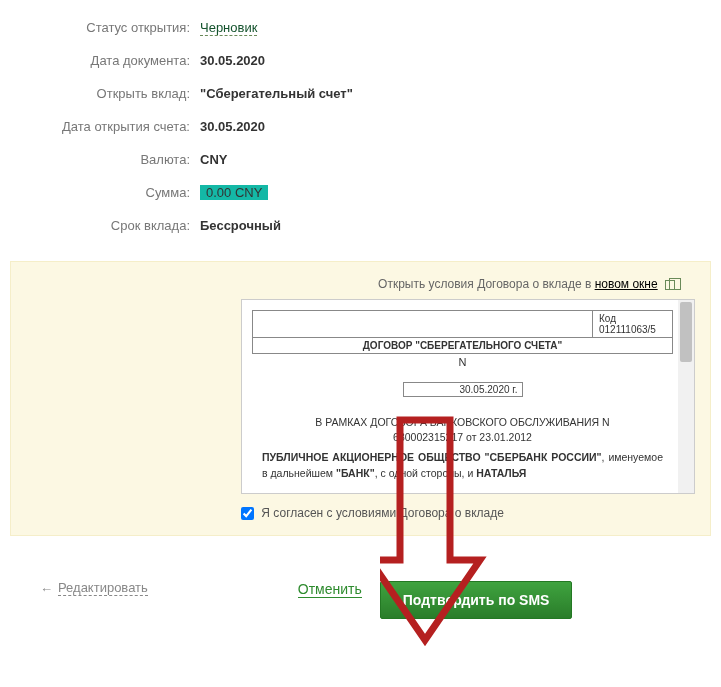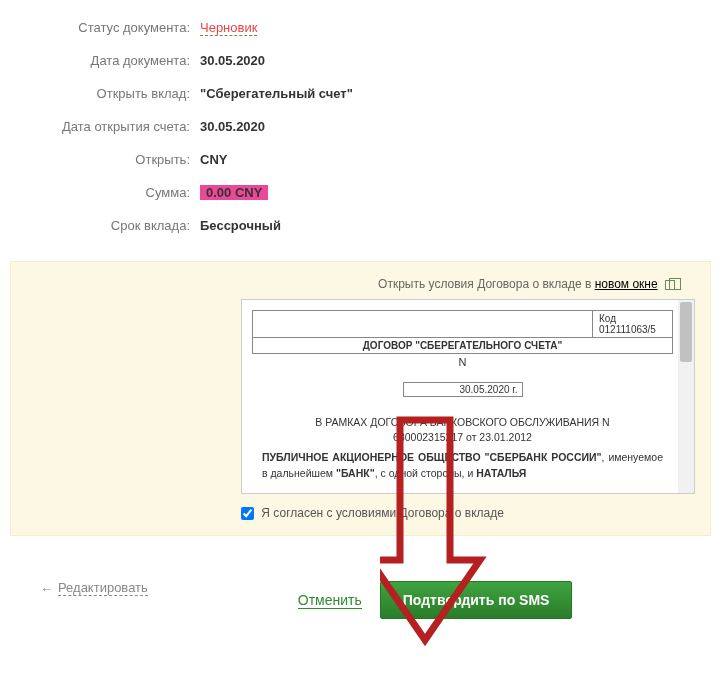--- a/index.html
+++ b/index.html
@@ -24,29 +24,29 @@
     color: #777;
     font-size: 13px;
     padding-right: 10px;
   }
   .form-value {
     font-weight: bold;
     color: #333;
     font-size: 13px;
   }
   .status-link {
-    color: #ef4444;
+    color: #14532d;
     border-bottom: 1px dashed #6a8a59;
     cursor: pointer;
     font-weight: normal;
   }
   .highlight {
-    background: #ec4899;
+    background: #14b8a6;
     padding: 0 6px;
-    font-weight: bold;
+    font-weight: normal;
   }
   .contract-panel {
     background: #fcf8e3;
     border: 1px solid #f5eec9;
     margin: 0 10px;
     padding: 15px 15px 15px 15px;
   }
   .contract-header {
     text-align: right;
     font-size: 12px;
@@ -176,21 +176,21 @@
     margin-right: 5px;
     color: #888;
   }
   .edit-text {
     border-bottom: 1px dashed #888;
     cursor: pointer;
   }
   .actions {
     margin-left: 150px;
     display: flex;
-    align-items: center;
+    align-items: flex-start;
     gap: 18px;
     margin-top: 25px;
   }
   .cancel-link {
     color: #2e8b2e;
     border-bottom: 1px solid #2e8b2e;
     cursor: pointer;
     font-size: 14px;
   }
   .confirm-btn {
@@ -208,37 +208,37 @@
     position: absolute;
     pointer-events: none;
     z-index: 10;
   }
 </style>
 </head>
 <body>
 
 <div class="form-section">
   <div class="form-row">
-    <div class="form-label">Статус документа:</div>
+    <div class="form-label">Статус открытия:</div>
     <div><span class="status-link">Черновик</span></div>
   </div>
   <div class="form-row">
     <div class="form-label">Дата документа:</div>
     <div class="form-value">30.05.2020</div>
   </div>
   <div class="form-row">
     <div class="form-label">Открыть вклад:</div>
     <div class="form-value">"Сберегательный счет"</div>
   </div>
   <div class="form-row">
     <div class="form-label">Дата открытия счета:</div>
     <div class="form-value">30.05.2020</div>
   </div>
   <div class="form-row">
-    <div class="form-label">Открыть:</div>
+    <div class="form-label">Валюта:</div>
     <div class="form-value">CNY</div>
   </div>
   <div class="form-row">
     <div class="form-label">Сумма:</div>
     <div><span class="highlight">0.00 CNY</span></div>
   </div>
   <div class="form-row">
     <div class="form-label">Срок вклада:</div>
     <div class="form-value">Бессрочный</div>
   </div>

